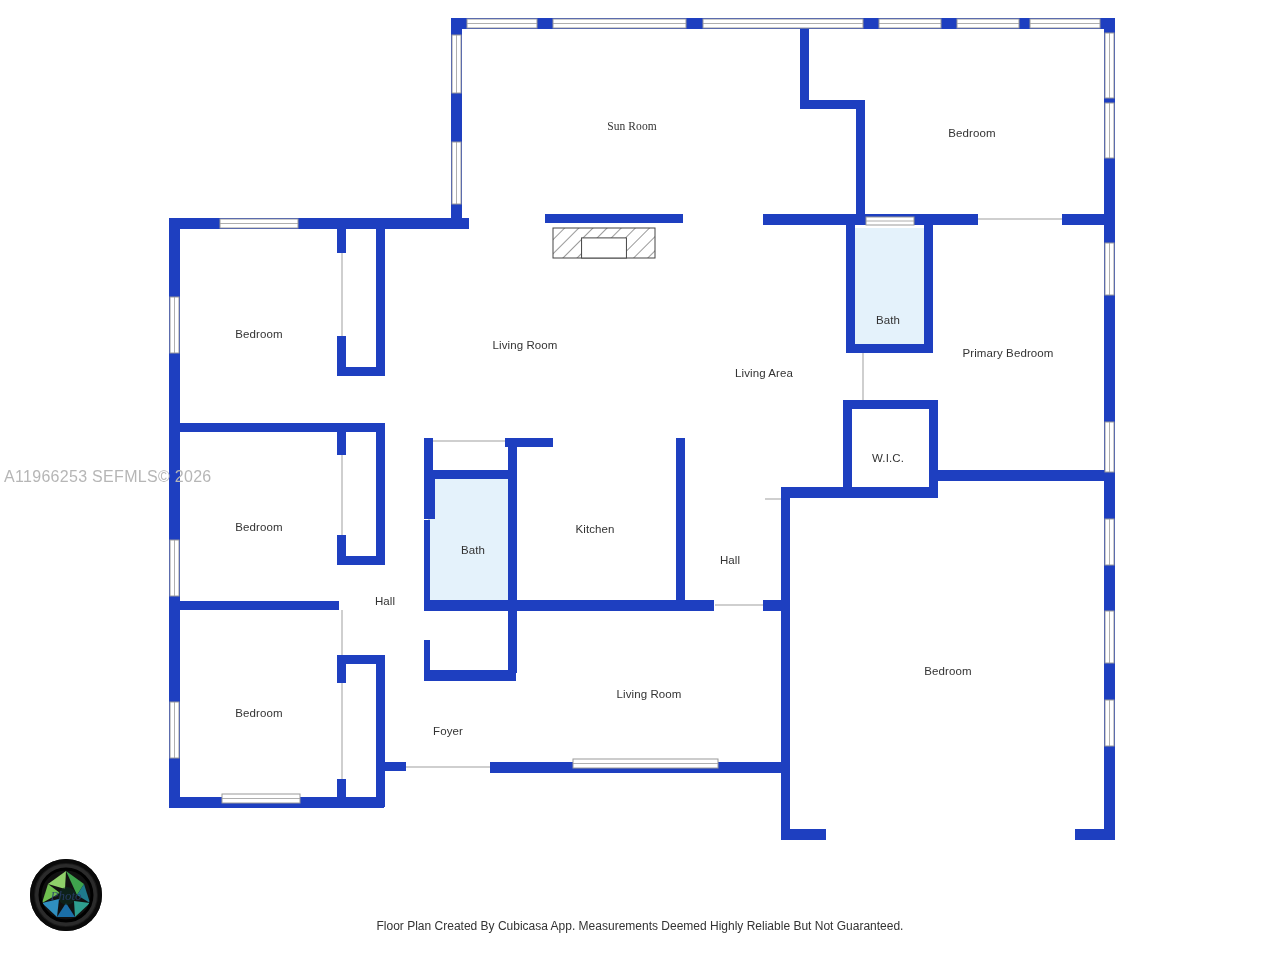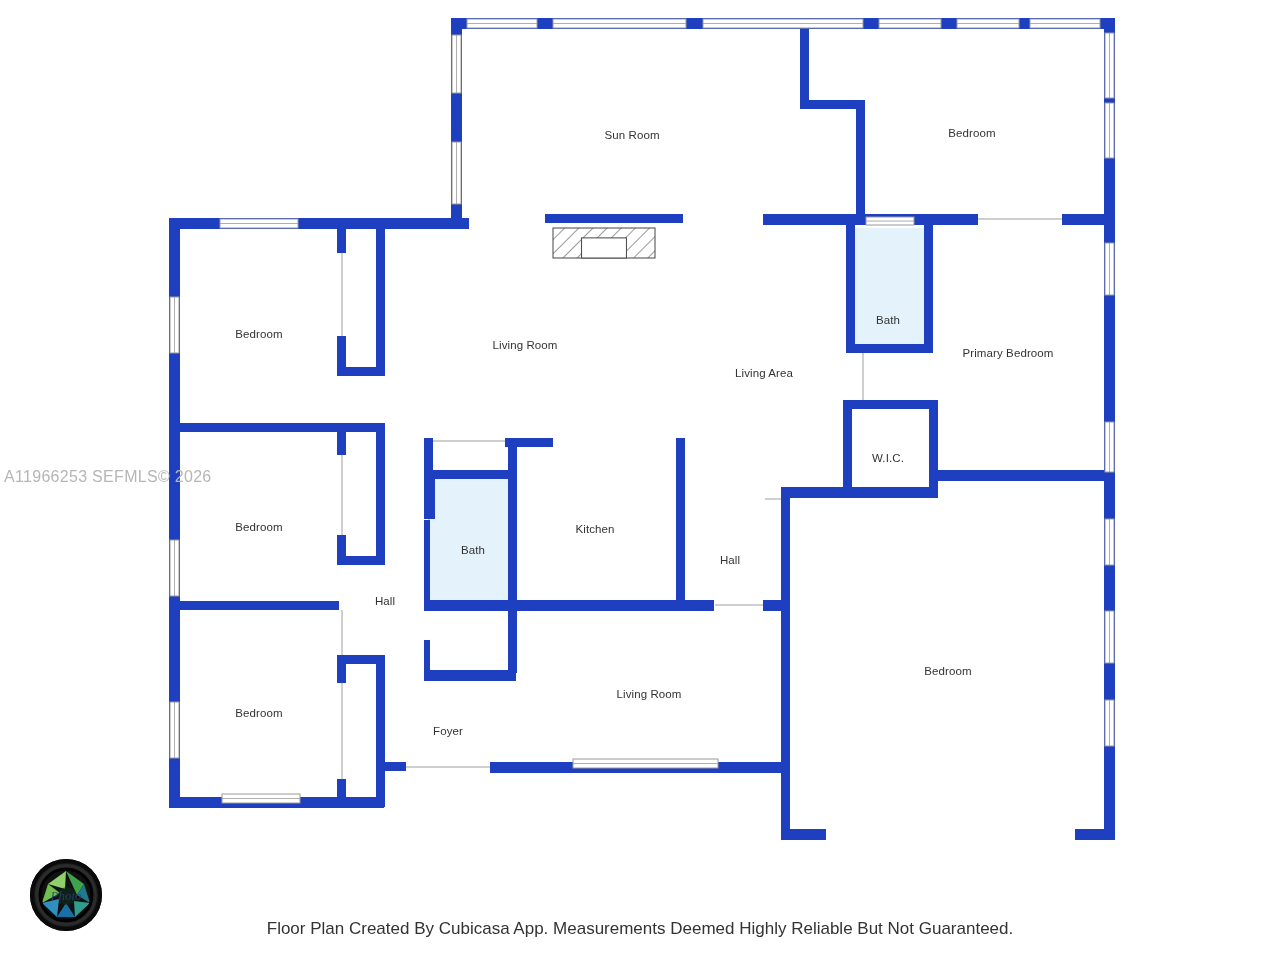--- a/index.html
+++ b/index.html
@@ -47,21 +47,21 @@
     white-space: nowrap;
     letter-spacing: 0.3px;
   }
   #footer-note {
     position: absolute;
     left: 0;
     top: 919px;
     width: 1280px;
     text-align: center;
     font-family: "Liberation Sans", sans-serif;
-    font-size: 17px;
+    font-size: 12px;
     color: #333333;
   }
   #logo {
     position: absolute;
     left: 29px;
     top: 858px;
     width: 74px;
     height: 74px;
   }
 </style>
@@ -202,21 +202,21 @@
         <rect x="573" y="759" width="145" height="9" fill="#ffffff" stroke="#9a9a9a" stroke-width="1"></rect>
         <line x1="573" x2="718" y1="763.5" y2="763.5" stroke="#9a9a9a" stroke-width="0.8"></line>
       </g>
     <g id="g-fixtures">
         <rect x="553" y="228" width="102" height="30" fill="url(#hatch)" stroke="#444444" stroke-width="1"></rect>
         <rect x="581.56" y="237.9" width="44.88" height="20.1" fill="#ffffff" stroke="#444444" stroke-width="1"></rect>
       </g>
   </svg>
 
   <div id="labels">
-      <div class="room-label" style="left: 632px; top: 135px;">Sun Room</div>
+      <div class="room-label" style="left: 632px; top: 126px; font-family: Liberation Serif, serif;">Sun Room</div>
       <div class="room-label" style="left: 972px; top: 133px;">Bedroom</div>
       <div class="room-label" style="left: 259px; top: 334px;">Bedroom</div>
       <div class="room-label" style="left: 525px; top: 345px;">Living Room</div>
       <div class="room-label" style="left: 888px; top: 320px;">Bath</div>
       <div class="room-label" style="left: 764px; top: 373px;">Living Area</div>
       <div class="room-label" style="left: 1008px; top: 353px;">Primary Bedroom</div>
       <div class="room-label" style="left: 888px; top: 458px;">W.I.C.</div>
       <div class="room-label" style="left: 259px; top: 527px;">Bedroom</div>
       <div class="room-label" style="left: 595px; top: 529px;">Kitchen</div>
       <div class="room-label" style="left: 473px; top: 550px;">Bath</div>

